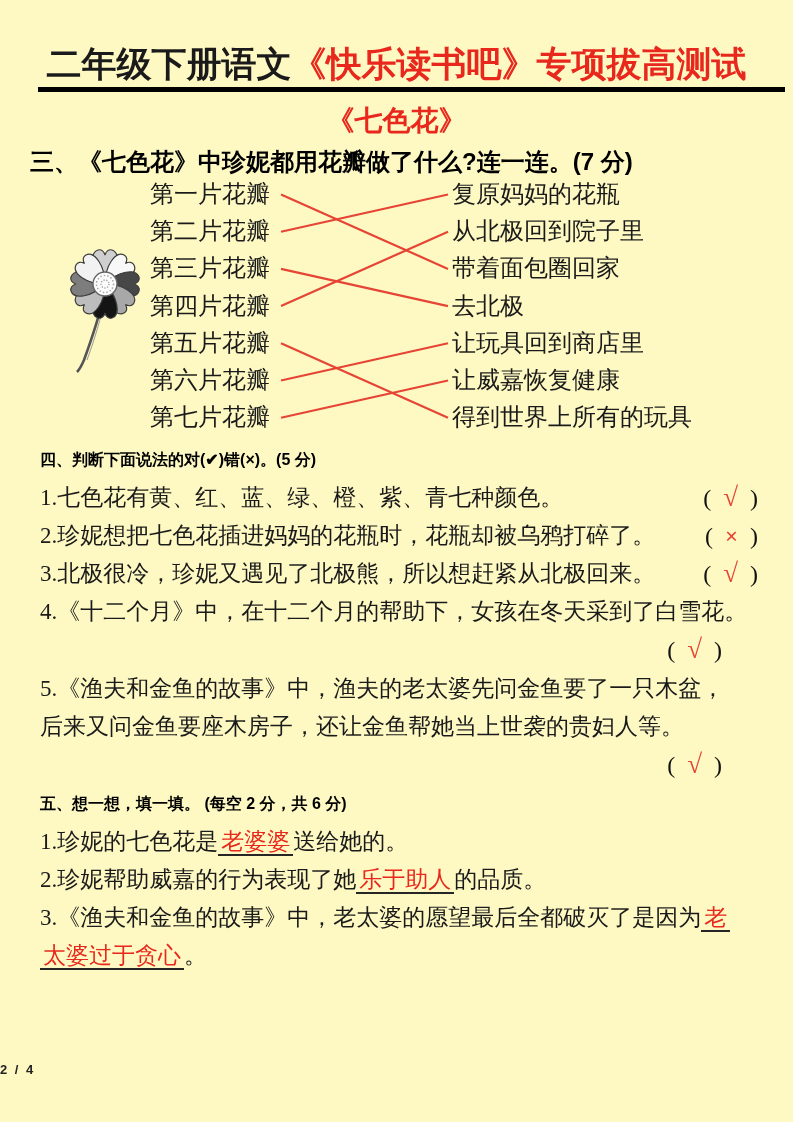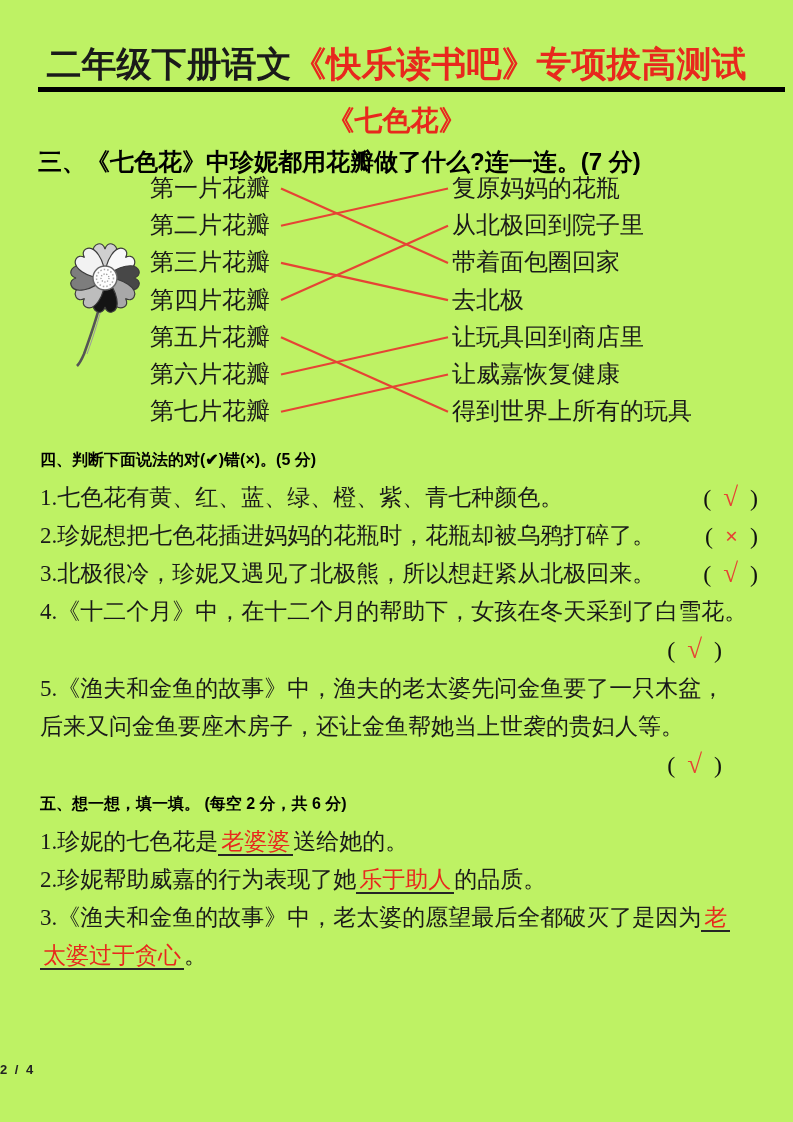--- a/index.html
+++ b/index.html
@@ -1,19 +1,19 @@
 <!DOCTYPE html>
 <html><head>
 <meta charset="utf-8">
 <style>
   * { margin:0; padding:0; box-sizing:border-box; }
   html,body { background:#888; }
   .page {
     position:relative; width:793px; height:1122px; margin:0 auto;
-    background:#bef264; overflow:hidden;
+    background:#fef9c3; overflow:hidden;
     font-family:"Liberation Serif", serif; color:#1a1a1a;
   }
   .red { color:#e8281d; }
   
   .title {
     position:absolute; top:44px; left:0; right:0;
     text-align:center; font-size:35px; font-weight:bold; line-height:42px;
     white-space:nowrap; letter-spacing:0;
   }
   .rule {
@@ -23,26 +23,26 @@
   .subtitle {
     position:absolute; top:102px; left:0; right:0;
     text-align:center; font-size:28px; font-weight:bold;
   }
   
   .s-heading {
     font-family:"Liberation Sans", sans-serif;
     font-weight:bold; font-size:16px; color:#000;
   }
   .s3-heading {
-    position:absolute; top:146px; left:38px;
+    position:absolute; top:146px; left:30px;
     font-family:"Liberation Sans", sans-serif;
     font-weight:bold; font-size:24px; color:#000;
   }
   
-  .match-area { position:absolute; top:170px; left:0; width:642px; height:268px; }
+  .match-area { position:absolute; top:176px; left:0; width:642px; height:268px; }
   .match-area svg.lines { position:absolute; inset:0; }
   .ml, .mr {
     position:absolute; font-size:24px; line-height:28px; white-space:nowrap;
   }
   .ml { left:150px; }
   .mr { left:452px; }
   .flower { position:absolute; left:61px; top:66px; width:84px; height:132px; }
   
   .main {
     position:absolute; top:441px; left:40px; width:718px;

